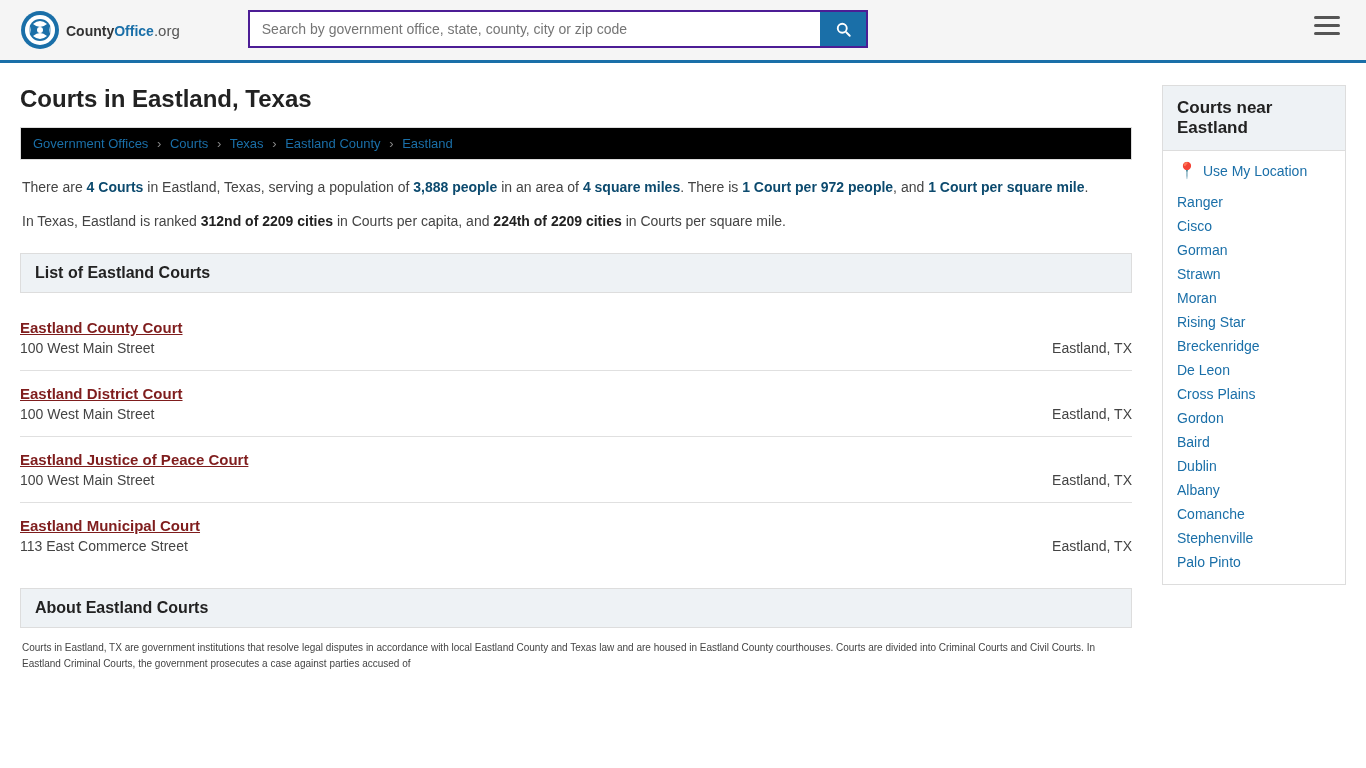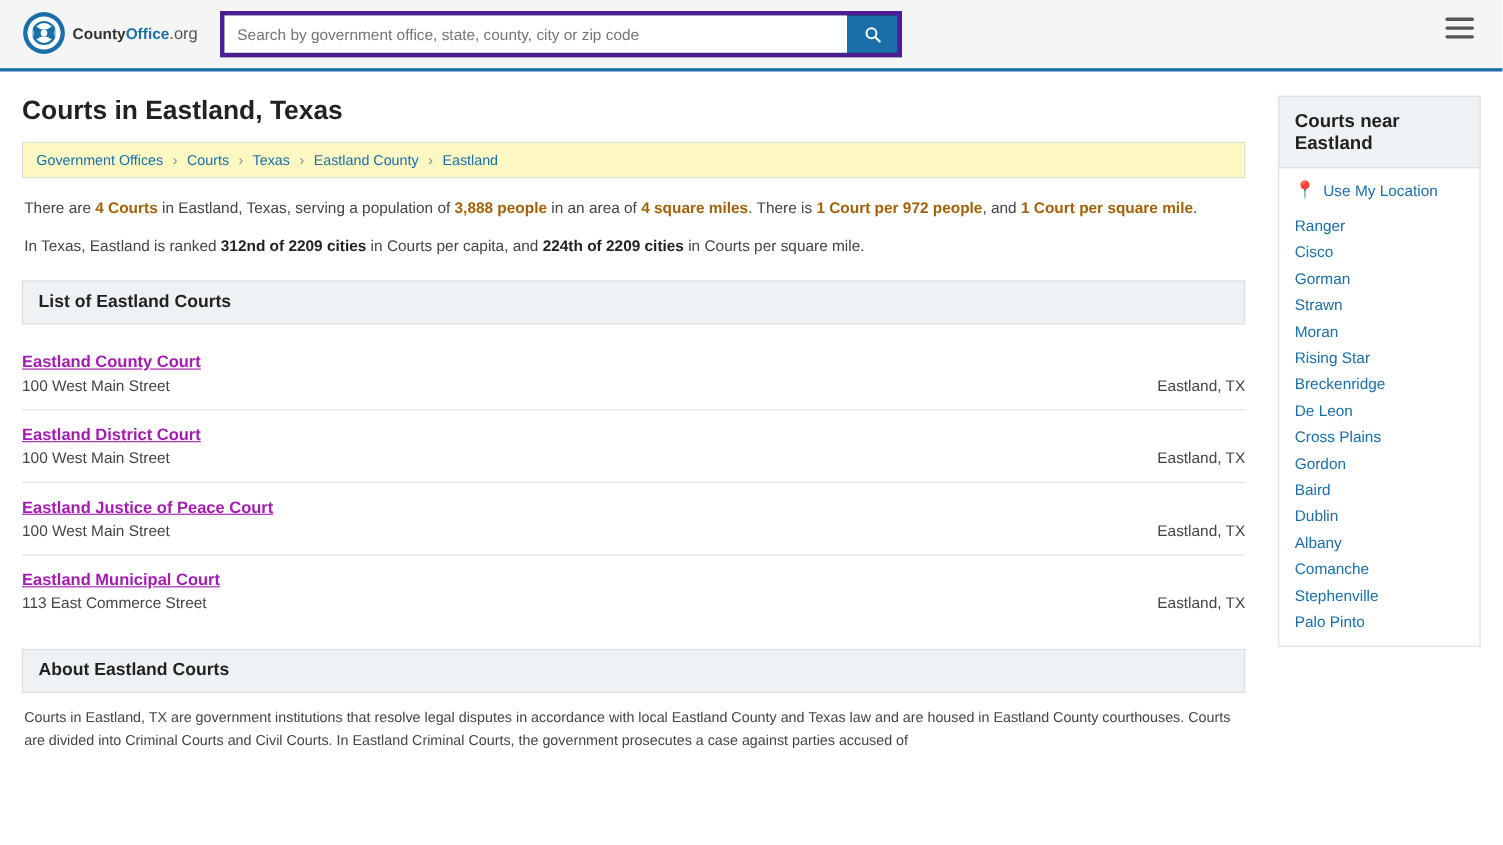--- a/index.html
+++ b/index.html
@@ -21,22 +21,23 @@
       text-decoration: none;
     }
     #logo-icon {
       width: 40px;
       height: 40px;
     }
     #search-area {
       flex: 1;
       max-width: 620px;
       display: flex;
-      border: 4px solid #4c1d95;
-      background: #0f172a;
+      border: 2px solid #4c1d95;
+      background: #be185d;
+      margin-left: 48px;
     }
     #search-input {
       flex: 1;
       padding: 8px 12px;
       border: none;
       outline: none;
       font-size: 14px;
       color: #555;
     }
     #search-button {
@@ -86,42 +87,42 @@
     
     #page-title {
       font-size: 24px;
       font-weight: bold;
       color: #222;
       margin-bottom: 14px;
     }
 
     
     #breadcrumb {
-      background: #fef9c3;
+      background: #000000;
       border: 1px solid #ddd;
       padding: 8px 12px;
       font-size: 13px;
       color: #555;
       margin-bottom: 16px;
     }
     #breadcrumb a {
       color: #1a6fa8;
       text-decoration: none;
     }
     #breadcrumb .sep { margin: 0 5px; color: #888; }
 
     
     #description {
       font-size: 14px;
       line-height: 1.6;
       color: #444;
       margin-bottom: 12px;
       padding: 0 2px;
     }
-    #description strong { color: #a16207; }
+    #description strong { color: #0c4a6e; }
 
     #ranking-text {
       font-size: 14px;
       line-height: 1.6;
       color: #444;
       margin-bottom: 20px;
       padding: 0 2px;
     }
     #ranking-text strong { color: #222; }
 
@@ -146,21 +147,21 @@
 
     
     .court-entry {
       border-bottom: 1px solid #e0e0e0;
       padding: 14px 0;
     }
     .court-entry:last-child { border-bottom: none; }
     .court-name {
       font-size: 15px;
       font-weight: bold;
-      color: #a21caf;
+      color: #7f1d1d;
       text-decoration: underline;
       cursor: pointer;
       display: inline-block;
       margin-bottom: 4px;
     }
     .court-details {
       display: flex;
       justify-content: space-between;
       align-items: flex-start;
     }
@@ -171,21 +172,21 @@
     .court-city {
       font-size: 14px;
       color: #444;
     }
 
     
     #about-section {
       margin-top: 20px;
     }
     #about-text {
-      font-size: 13px;
+      font-size: 10px;
       color: #444;
       line-height: 1.6;
       padding: 0 2px;
     }
 
     
     #sidebar-title {
       font-size: 17px;
       font-weight: bold;
       color: #222;

